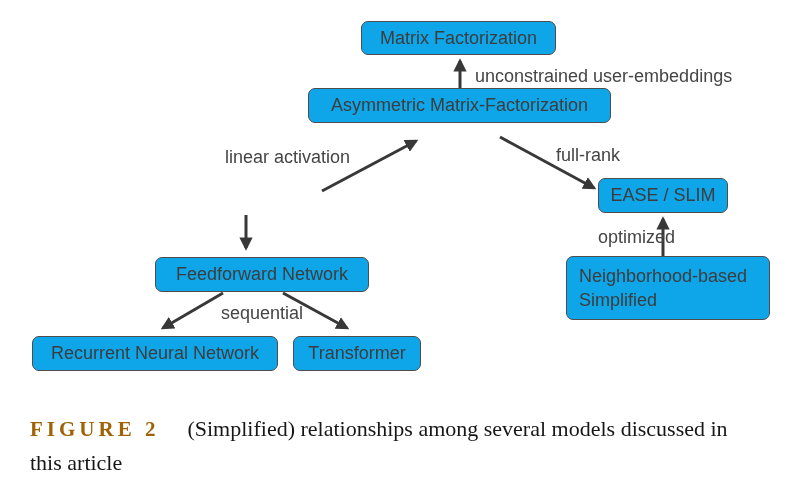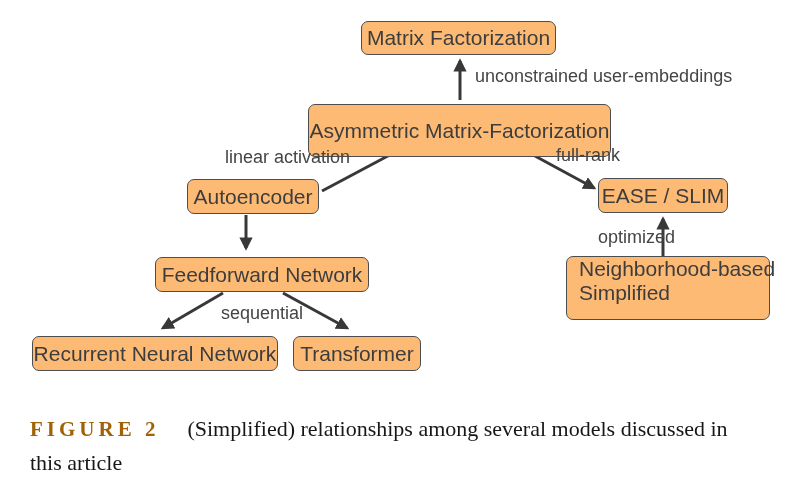--- a/index.html
+++ b/index.html
@@ -7,34 +7,34 @@
     position:relative;
     width:811px;height:503px;
     background:#ffffff;
     overflow:hidden;
     font-family:"Liberation Sans",sans-serif;
   }
   .edges{position:absolute;left:0;top:0;width:811px;height:503px;}
   .node{
     position:absolute;
     box-sizing:border-box;
-    background:#fdba74;
+    background:#0ea5e9;
     border:1.4px solid #4d4d4d;
     border-radius:7px;
     display:flex;
     align-items:center;
     justify-content:center;
-    font-size:21px;
+    font-size:18px;
     color:#3d3d3d;
     white-space:nowrap;
   }
   .node.multiline{
     flex-direction:column;
     align-items:flex-start;
-    justify-content:flex-start;
+    justify-content:center;
     padding-left:12px;
     line-height:24px;
   }
   .elabel{
     position:absolute;
     font-size:18px;
     color:#454545;
     white-space:nowrap;
   }
   .caption{
@@ -71,27 +71,24 @@
     <line x1="246" y1="215" x2="246" y2="248" stroke="#383838" stroke-width="3" marker-end="url(#ah)"></line>
     <line x1="223" y1="293" x2="163" y2="328" stroke="#383838" stroke-width="3" marker-end="url(#ah)"></line>
     <line x1="283" y1="293" x2="347" y2="328" stroke="#383838" stroke-width="3" marker-end="url(#ah)"></line>
     <line x1="663" y1="256" x2="663" y2="219" stroke="#383838" stroke-width="3" marker-end="url(#ah)"></line>
   </svg>
 
   <div class="node" style="left:361px;top:21px;width:195px;height:34px">
     <span>Matrix Factorization</span>
   </div>
 
-  <div class="node" style="left:308px;top:104px;width:303px;height:53px">
+  <div class="node" style="left:308px;top:88px;width:303px;height:35px">
     <span>Asymmetric Matrix-Factorization</span>
   </div>
 
-  <div class="node" style="left:187px;top:179px;width:132px;height:35px">
-    <span>Autoencoder</span>
-  </div>
 
   <div class="node" style="left:598px;top:178px;width:130px;height:35px">
     <span>EASE / SLIM</span>
   </div>
 
   <div class="node" style="left:155px;top:257px;width:214px;height:35px">
     <span>Feedforward Network</span>
   </div>
 
   <div class="node" style="left:32px;top:336px;width:246px;height:35px">

